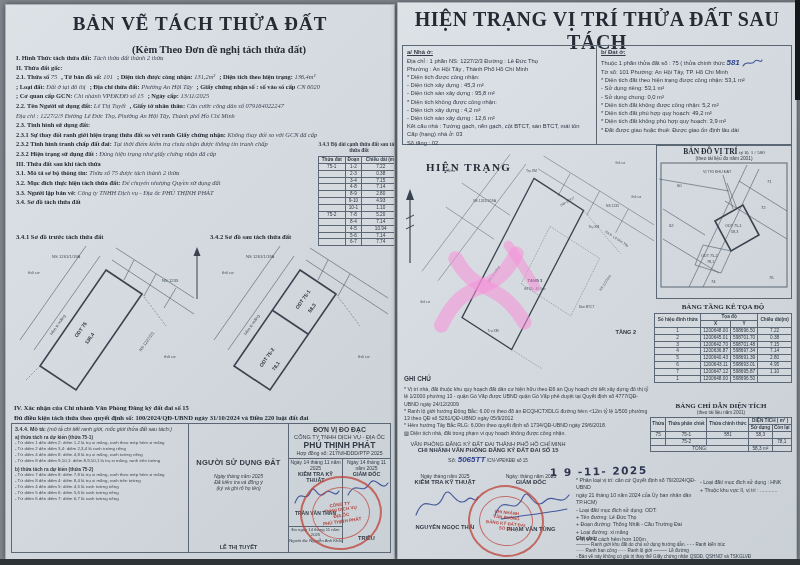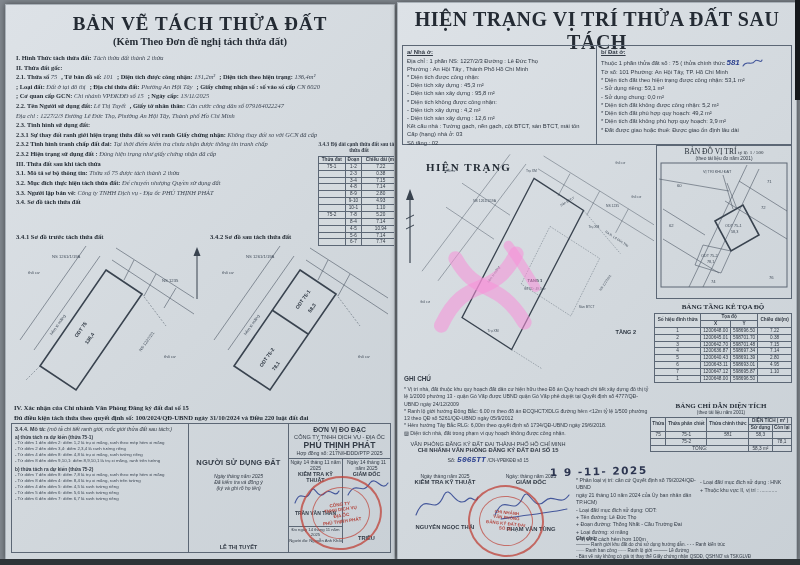--- a/index.html
+++ b/index.html
@@ -5,21 +5,21 @@
   html,body{margin:0;padding:0;}
   body{width:800px;height:565px;background:#80878e;font-family:"Liberation Sans",sans-serif;position:relative;overflow:hidden;}
   .scene{position:absolute;inset:0;}
   .edge-right{position:absolute;right:0;top:0;width:5px;height:100px;background:#15181b;}
   .edge-bottom{position:absolute;left:0;bottom:0;width:100%;height:6px;background:#2e3337;}
   .page{position:absolute;background:linear-gradient(135deg,#dde2e7 0%,#d2d8dd 55%,#c9d0d6 100%);border:1px solid #a9b1b8;box-shadow:0 0 6px rgba(0,0,0,.45);overflow:hidden;color:#333b46;}
   .page-left{left:5px;top:4px;width:388px;height:554px;}
   .page-right{left:397px;top:2px;width:398px;height:556px;}
   .doc-title{position:absolute;width:100%;text-align:center;font-family:"Liberation Serif",serif;font-weight:bold;color:#242b34;}
   .lp-title{top:8px;font-size:19px;letter-spacing:1px;}
-  .lp-sub{top:31px;font-size:10.5px;}
+  .lp-sub{top:39px;font-size:10.5px;padding-left:19px;}
   .rp-title{top:5px;font-size:20px;letter-spacing:.5px;}
   .rp-sub{top:27px;font-size:9.5px;}
   .lp-body{position:absolute;left:10px;top:48px;width:372px;font-family:"Liberation Serif",serif;font-size:6.4px;line-height:1.5;}
   .lp-body .pline b{color:#1f2730;}
   .pline b{font-weight:bold;font-style:normal;}
   .pline i{font-style:italic;color:#3a4350;}
   
   .t343{position:absolute;left:312px;top:136px;width:82px;font-size:5px;}
   .t343 .t343-title{font-weight:bold;text-align:center;font-size:5.4px;line-height:1.2;font-family:"Liberation Serif",serif;}
   table.grid{border-collapse:collapse;width:100%;margin-top:2px;background:rgba(255,255,255,.08);}
@@ -412,21 +412,21 @@
       <text class="svgtxtb" style="font-size:7px;" x="252" y="228">TẦNG 2</text>
 
       <g>
         <path class="pink" stroke-width="18" d="M34,218 C66,150 96,190 128,128"></path>
         <path class="pink" stroke-width="18" d="M52,134 C80,184 104,158 138,214"></path>
         <path class="pink" stroke-width="12" d="M118,118 C130,134 140,150 152,170"></path>
       </g>
     </svg>
 
     <div class="map-box">
-      <div class="map-t"><span style="font-weight:normal;font-size:7.5px;">BẢN ĐỒ VỊ TRÍ</span> <span>tỷ lệ: 1 / 500</span></div>
+      <div class="map-t"><span style="font-weight:bold;font-size:7.5px;">BẢN ĐỒ VỊ TRÍ</span> <span>tỷ lệ: 1 / 500</span></div>
       <div class="map-n">(theo tài liệu đo năm 2001)</div>
       <svg width="130" height="128" viewBox="0 0 130 128">
         <rect x="2" y="2" width="126" height="124" fill="none" stroke="#5c6775" stroke-width="1"></rect>
         <line class="svgline" x1="30" y1="126" x2="88" y2="4"></line>
         <line class="svgline" x1="44" y1="126" x2="100" y2="8"></line>
         <line class="svgline" x1="4" y1="78" x2="60" y2="112"></line>
         <line class="svgline" x1="66" y1="40" x2="128" y2="78"></line>
         <line class="svgline" x1="80" y1="20" x2="128" y2="50"></line>
         <line class="svgline" x1="4" y1="48" x2="46" y2="74"></line>
         <polygon class="svgbold" points="56,60 84,44 100,74 72,90" fill="none"></polygon>
@@ -563,21 +563,21 @@
           </tr>
         </tbody>
       </table>
     </div>
 
     <div class="office">
       <div class="off-l1">VĂN PHÒNG ĐĂNG KÝ ĐẤT ĐAI THÀNH PHỐ HỒ CHÍ MINH</div>
       <div class="off-l2">CHI NHÁNH VĂN PHÒNG ĐĂNG KÝ ĐẤT ĐAI SỐ 15</div>
       <div class="off-so">
         <span>Số:</span>
-        <span class="hand" style="font-size:8px;font-family:Liberation Mono, monospace;">5065TT</span>
+        <span class="hand" style="font-size:8px;">5065TT</span>
         <span style="font-size:4.6px;">/CN-VPĐKĐĐ số 15</span>
       </div>
       <div class="off-cols">
         <div class="off-col" style="left:0;">
           <div class="date-l" style="font-style:normal;margin-top:8px;">Ngày   tháng   năm 2025</div>
           <div class="role-l" style="font-size:6px;">KIỂM TRA KỸ THUẬT</div>
           <svg width="70" height="38" viewBox="0 0 70 38">
             <path class="ink" stroke-width="1.5" d="M6,30 C16,4 24,34 34,10 C40,-2 46,26 58,14 C62,10 66,20 68,12"></path>
           </svg>
           <div style="font-weight:bold;font-size:5.8px;">NGUYỄN NGỌC THÁI</div>

